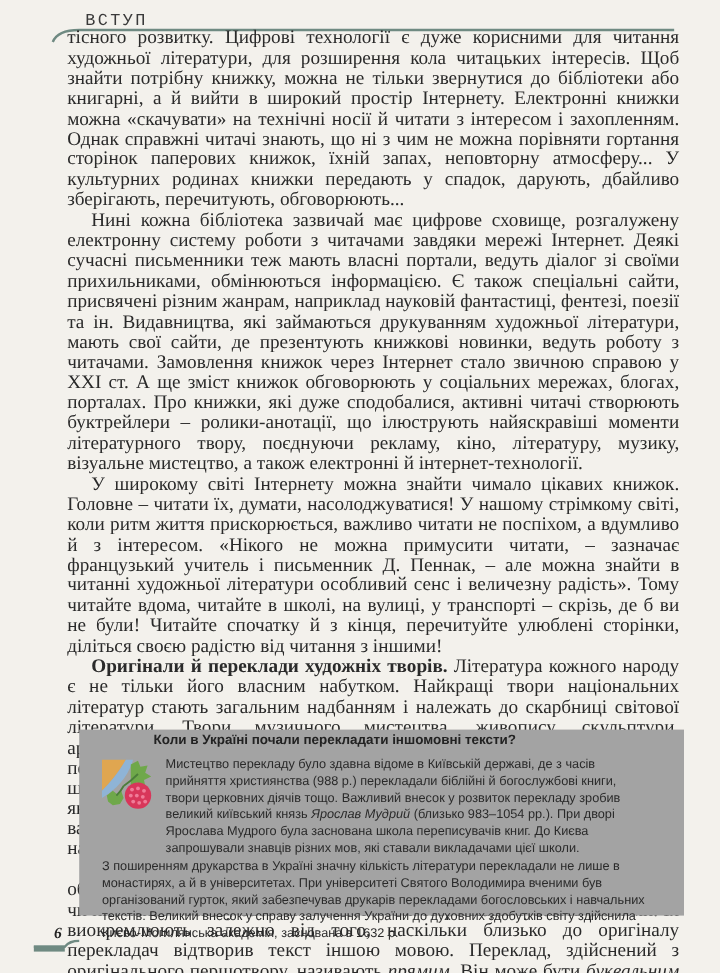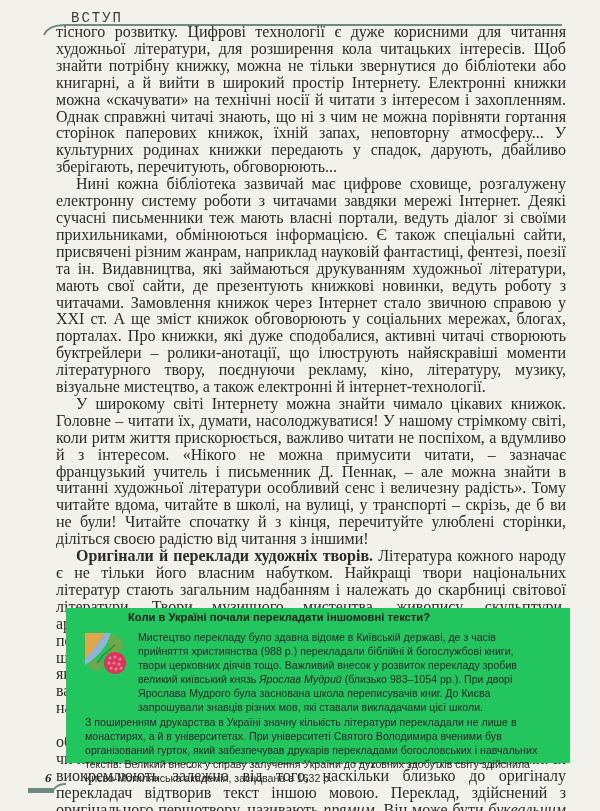--- a/index.html
+++ b/index.html
@@ -22,21 +22,21 @@
     position: absolute; left: 56px; top: 24px; width: 510px;
     font-size: 16px; line-height: 16.9px;
     text-align: justify;
   }
   .body-text p { margin: 0; text-indent: 0; }
   .body-text p.indent { text-indent: 20px; }
   .body-text b { font-weight: bold; }
   .body-text i { font-style: italic; text-decoration: underline; }
   .box {
     position: absolute; left: 66px; top: 608px; width: 504px; height: 155px;
-    background: #22c55e;
+    background: #a3a3a3;
   }
   .box-title {
     position: absolute; left: 62px; top: 3px;
     font-family: "Liberation Sans", sans-serif; font-weight: bold;
     font-size: 11.2px; color: #222;
   }
   .box-text {
     position: absolute; left: 19px; top: 22px; width: 455px;
     font-family: "Liberation Sans", sans-serif;
     font-size: 10.6px; line-height: 14.1px; color: #2a2a2a;

